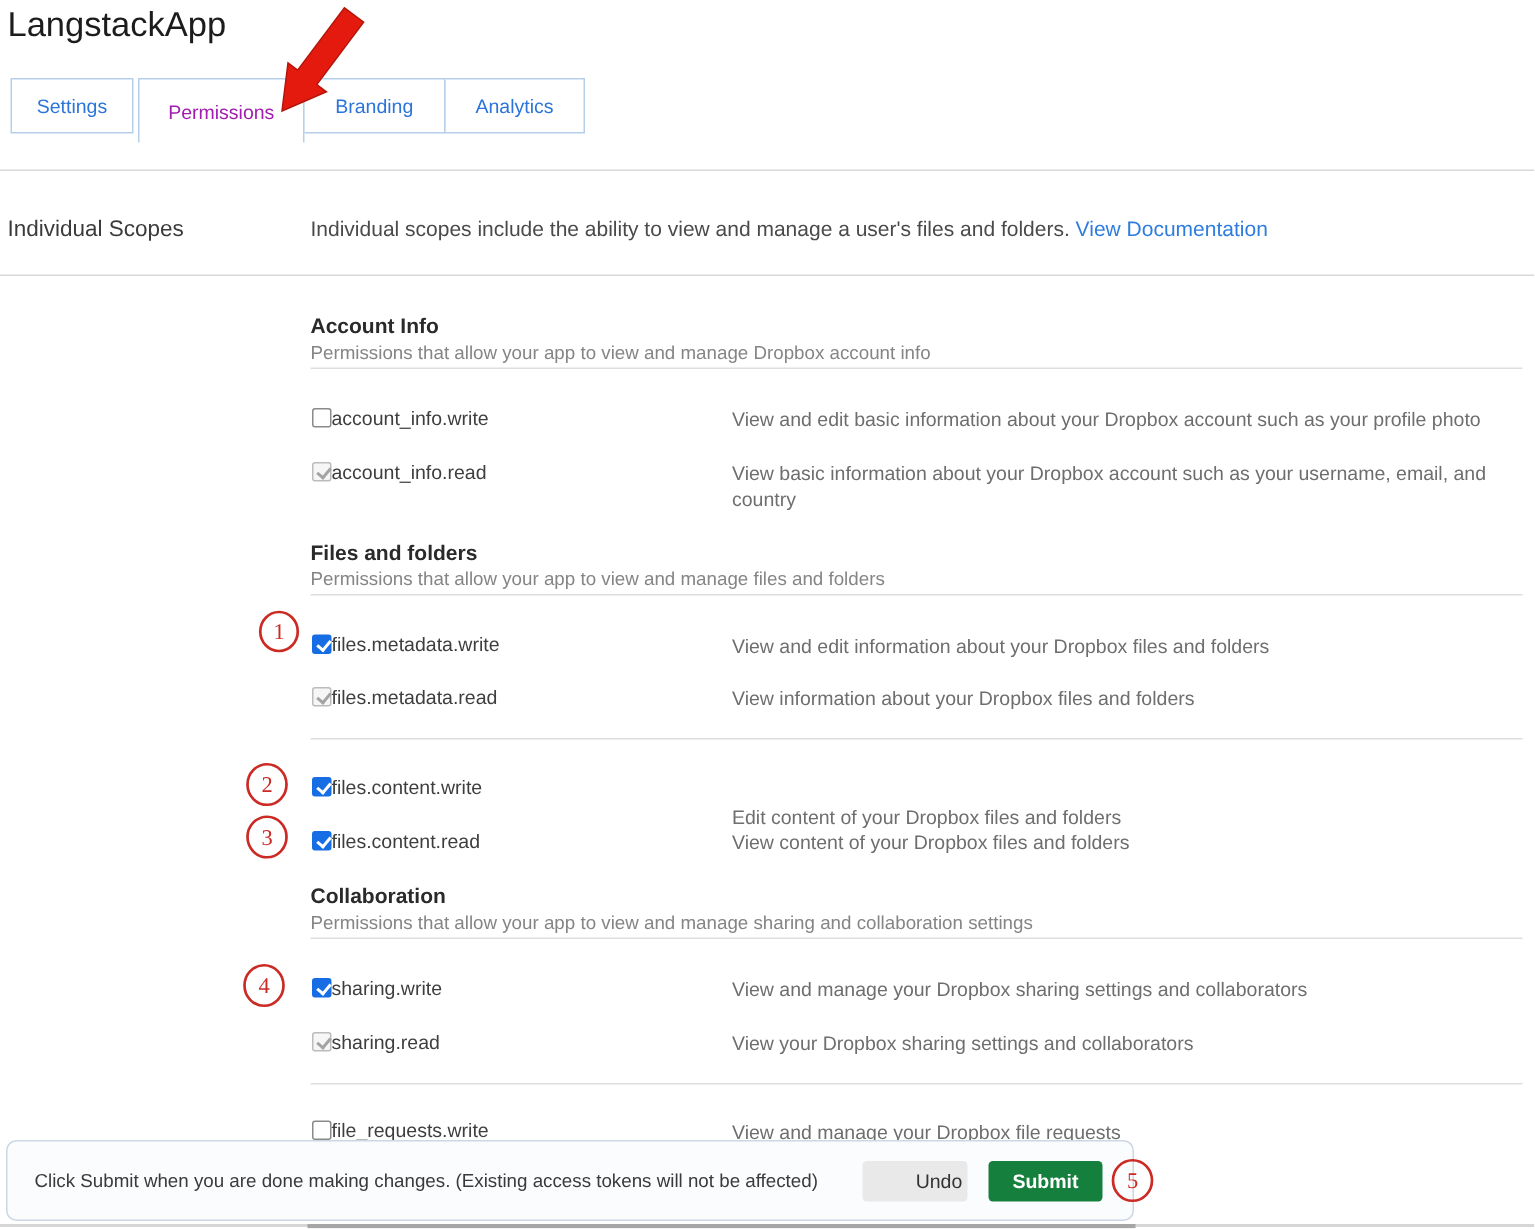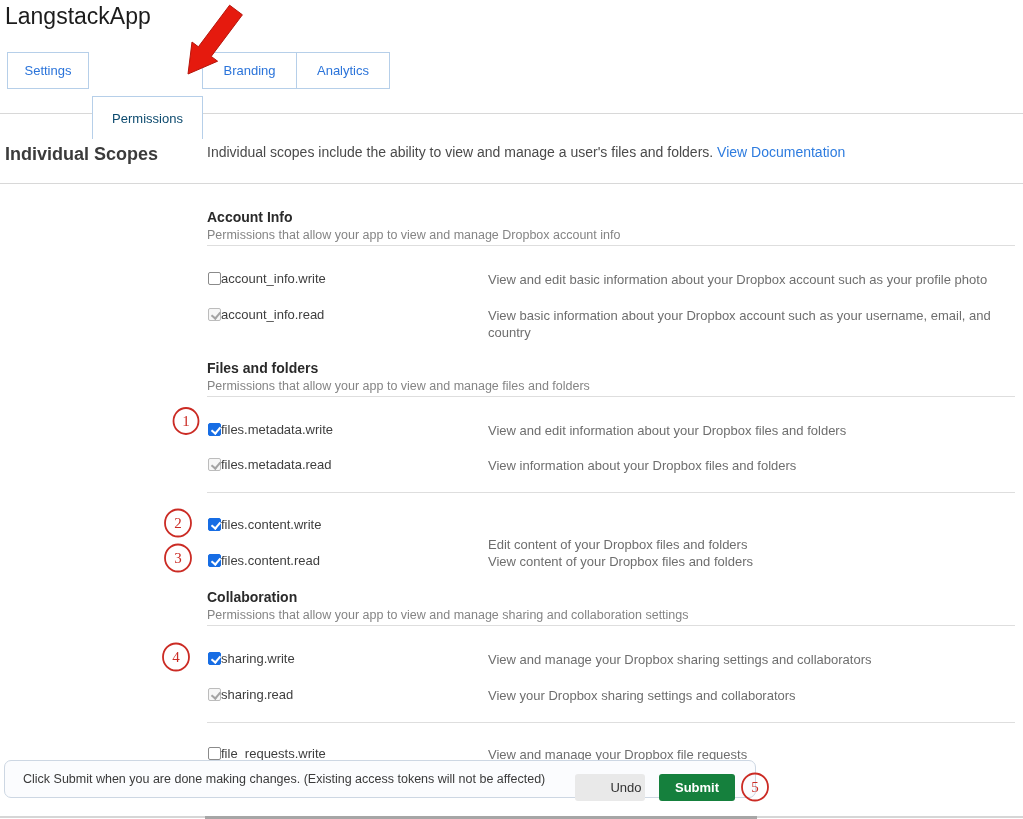--- a/index.html
+++ b/index.html
@@ -14,31 +14,31 @@
     font-size:23px; font-weight:400; color:#1c1c1c;
   }
   
   .tab {
     position:absolute; top:52px; height:37px;
     border:1px solid #b6cfe9; background:#fff;
     display:flex; align-items:center; justify-content:center;
     font-size:13px; color:#2b74da; cursor:pointer; z-index:1;
   }
   .tab.active {
-    height:43px; color:#0c4a6e; border-bottom:none; z-index:2;margin-top:44px;
+    height:43px; color:#a21caf; border-bottom:none; z-index:2;
   }
   .tab-settings   { left:7px;   width:82px; }
   .tab-permissions{ left:92px;  width:111px; }
   .tab-branding   { left:202px; width:95px; }
   .tab-analytics  { left:296px; width:94px; }
   
   .hr-full { position:absolute; left:0; width:1023px; height:1px; background:#d8d8d8; }
   .hr-content { position:absolute; left:207px; width:808px; height:1px; background:#dedede; }
   
-  .scopes-label { position:absolute; left:5px; top:144px; font-size:18px; color:#3b3b3b;font-weight:bold; }
+  .scopes-label { position:absolute; left:5px; top:144px; font-size:15px; color:#3b3b3b; }
   .scopes-desc  { position:absolute; left:207px; top:144px; font-size:14px; color:#4a4a4a; }
   .doc-link { color:#2e7cdf; text-decoration:none; cursor:pointer; }
   
   .sec-header { position:absolute; left:207px; font-size:14px; font-weight:700; color:#2a2a2a; }
   .sec-sub    { position:absolute; left:207px; font-size:12.5px; color:#858585; }
   
   .perm-row {
     position:absolute; left:208px; display:flex; align-items:center; gap:0;
   }
   .perm-label { font-size:13px; color:#3e3e3e; }
@@ -56,21 +56,21 @@
     content:""; position:absolute; left:4px; top:1px; width:4px; height:7px;
     border:solid #fff; border-width:0 2px 2px 0; transform:rotate(40deg);
   }
   .cb.checked.disabled { background:#f6f6f6; border-color:#bcbcbc; cursor:default; }
   .cb.checked.disabled::after { border-color:#a3a3a3; }
   
   .scroll-track { position:absolute; left:0; top:816px; width:1023px; height:2px; background:#d6d6d6; }
   .scroll-thumb { position:absolute; left:205px; top:816px; width:552px; height:3px; background:#a6a6a6; }
   
   .footer-bar {
-    position:absolute; left:4px; top:760px; width:752px; height:38px;
+    position:absolute; left:4px; top:760px; width:752px; height:54px;
     background:#fbfcfe; border:1px solid #cdd7e3; border-radius:7px; z-index:5;
   }
   .footer-msg {
     position:absolute; left:18px; top:0; height:100%; display:flex; align-items:center;
     font-size:12.5px; color:#3a3a3a;
   }
   .btn {
     position:absolute; top:13px; height:27px; border:none; border-radius:3px;
     font-family:"Liberation Sans", sans-serif; font-size:13px; cursor:pointer;
     display:flex; align-items:center; justify-content:center;

